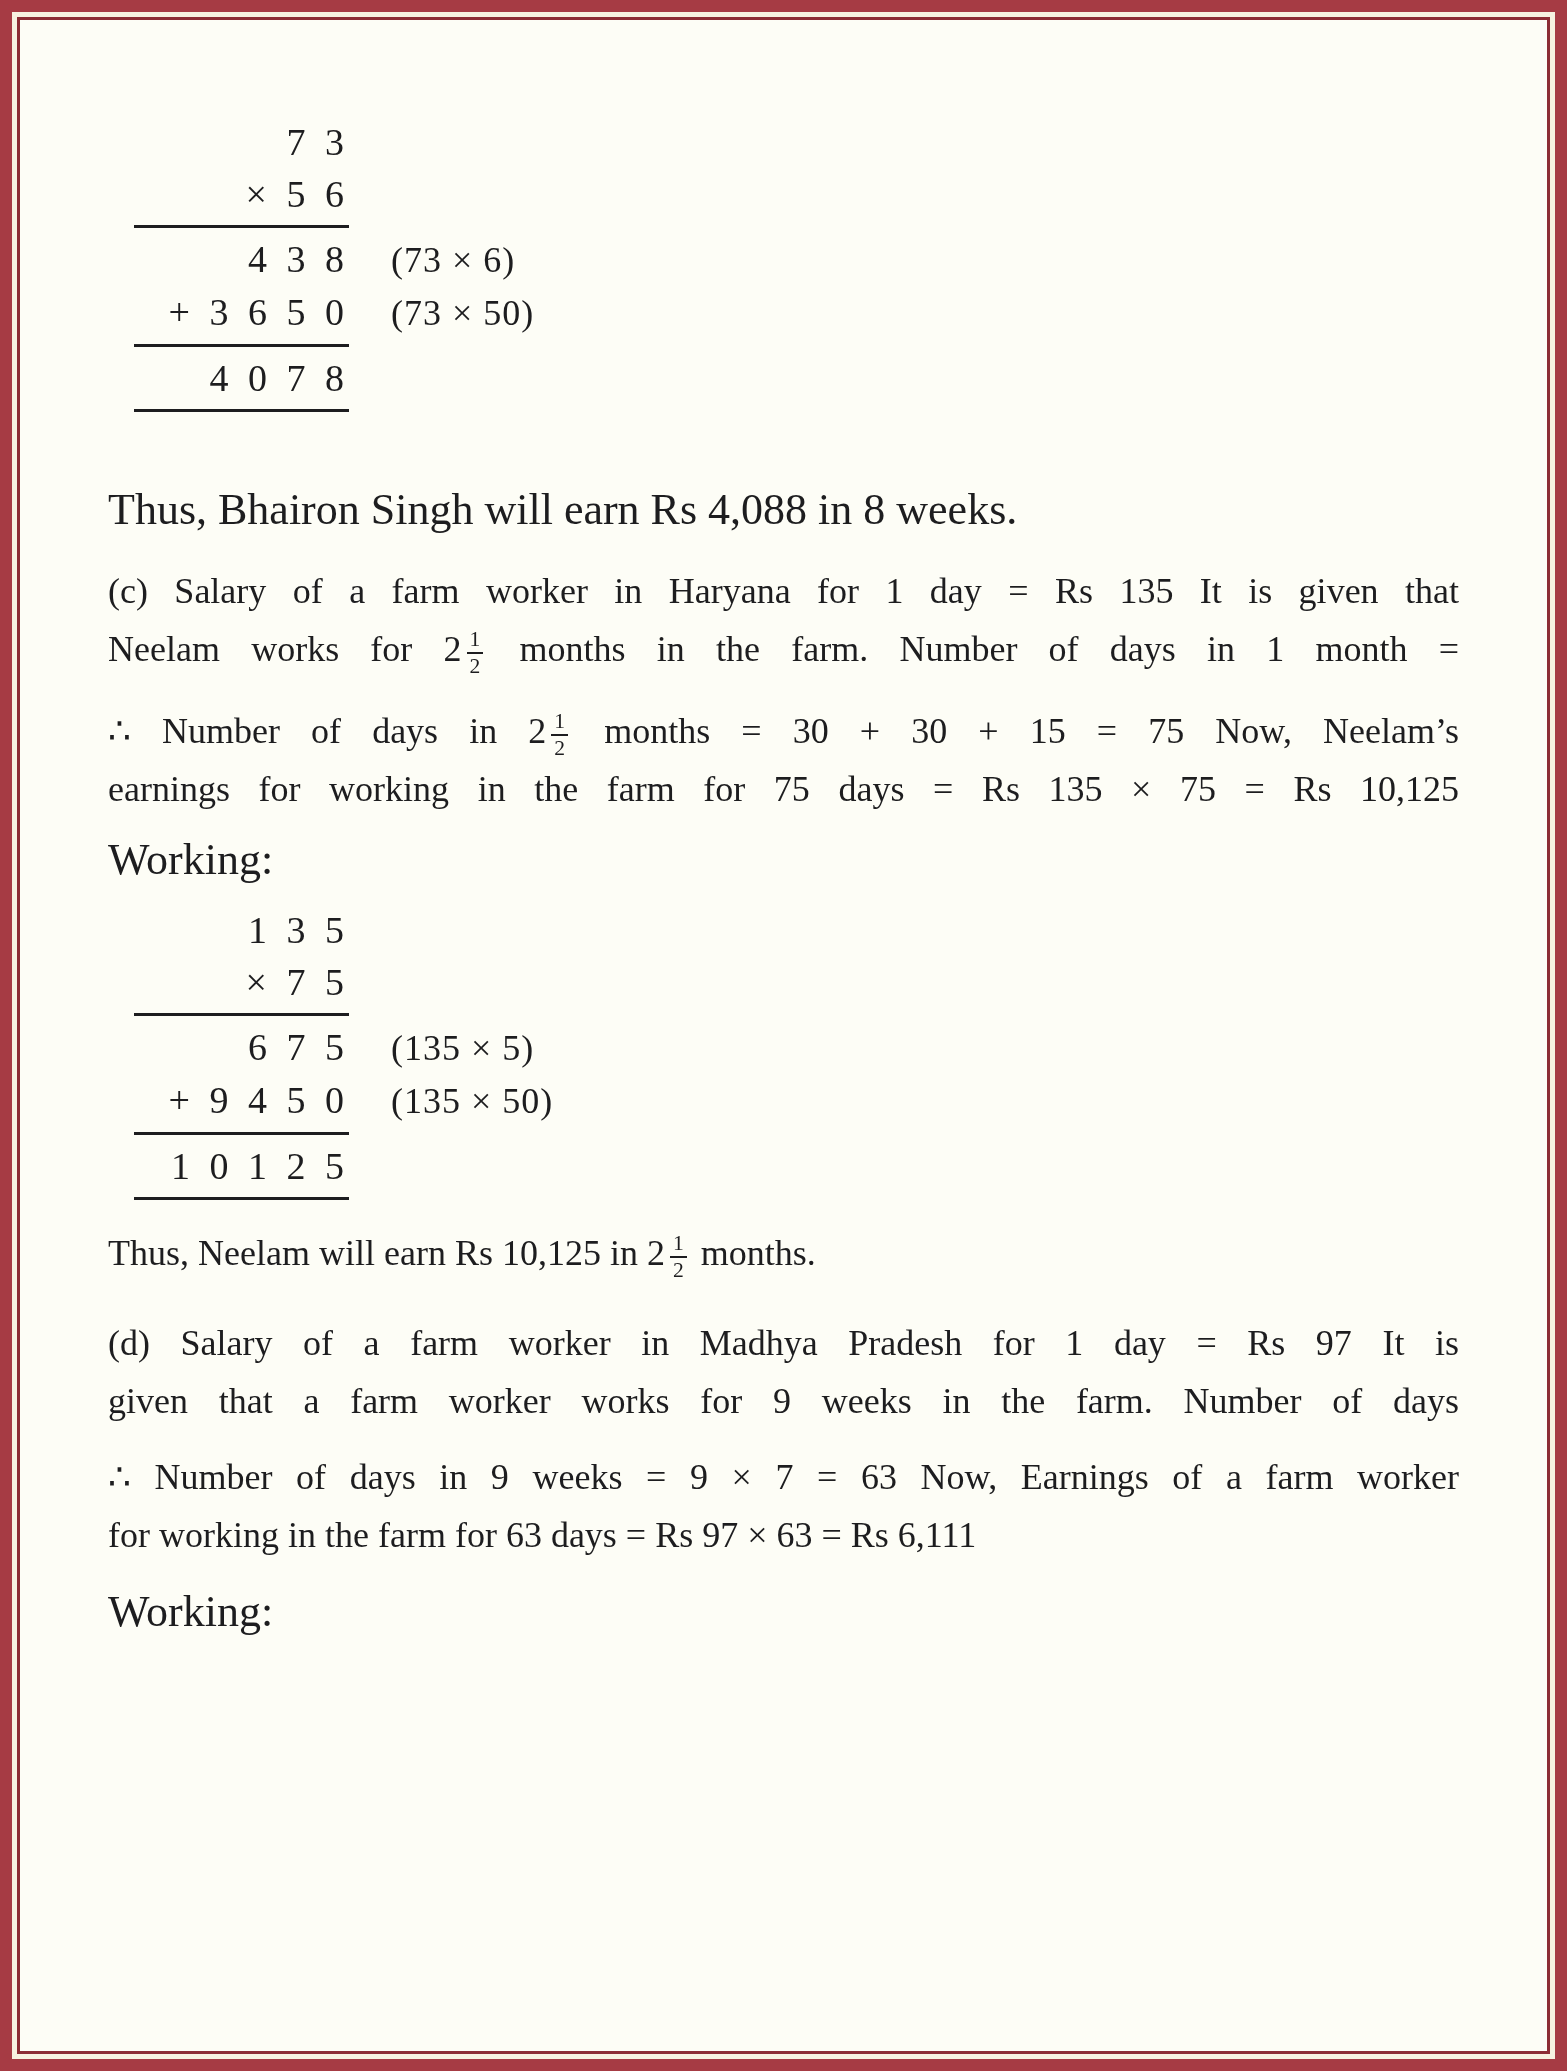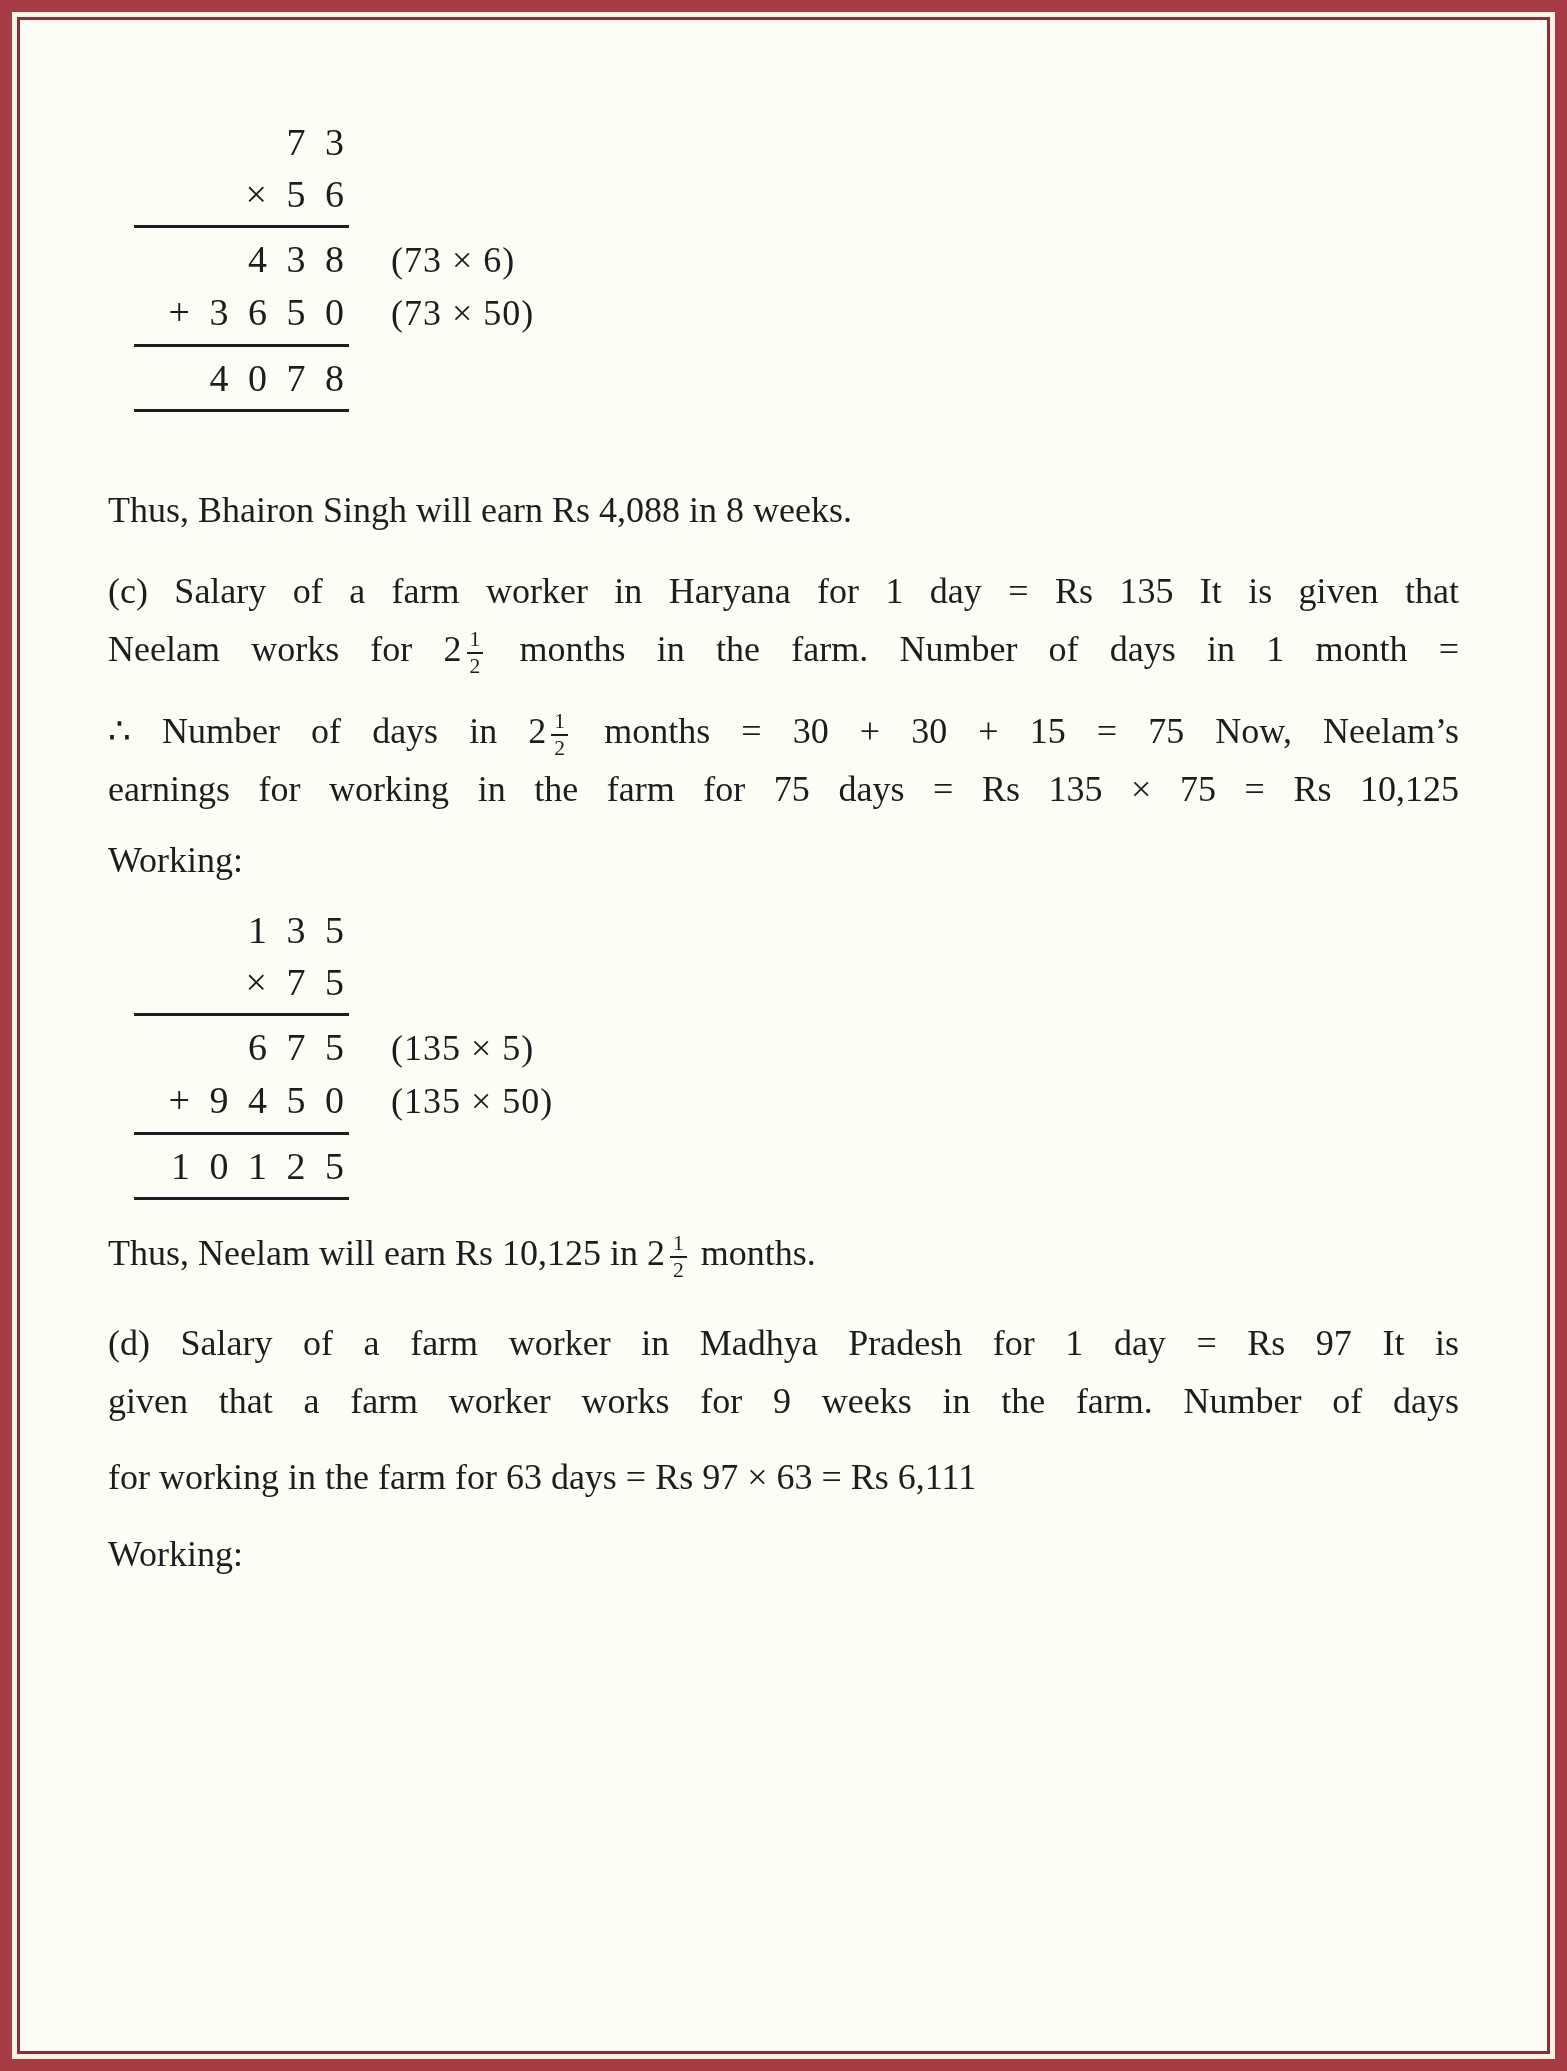--- a/index.html
+++ b/index.html
@@ -38,21 +38,21 @@
   .mrow{display:flex;align-items:baseline;line-height:52px;font-family:Liberation Serif, serif;}
   .mnum{
     display:inline-block;width:215px;text-align:right;
     font-size:38px;letter-spacing:5px;white-space:pre;
   }
   .mnote{margin-left:42px;font-size:36px;letter-spacing:1px;white-space:nowrap;text-align:center;}
   .mrule{width:215px;height:3px;background:var(--ink);margin:5px 0;}
   
   .tline{font-size:36px;line-height:58px;}
   .tline.just{text-align:justify;text-align-last:justify;text-justify:inter-word;}
-  .line{font-size:36px;line-height:52px;}
+  .line{font-size:44px;line-height:52px;}
   
   .frac{
     display:inline-flex;flex-direction:column;align-items:center;
     vertical-align:middle;font-size:0.60em;line-height:1.05;margin:0 5px;
   }
   .frac .fn{border-bottom:2px solid var(--ink);padding:0 3px 1px 3px;}
   .frac .fd{padding-top:1px;}
   
   #mult-a{margin-top:0;}
   #conclusion-a{margin-top:72px;}
@@ -144,20 +144,21 @@
               <span class="fd">2</span>
             </span> months.</div>
         </div>
 
       <div class="para" id="para-d">
           <div class="tline just">(d) Salary of a farm worker in Madhya Pradesh for 1 day = Rs 97 It is</div>
           <div class="tline just">given that a farm worker works for 9 weeks in the farm. Number of days</div>
         </div>
 
       <div class="para" id="para-td">
+          <div class="tline just">∴ Number of days in 9 weeks = 9 × 7 = 63 Now, Earnings of a farm worker</div>
           <div class="tline">for working in the farm for 63 days = Rs 97 × 63 = Rs 6,111</div>
         </div>
 
       <p class="line" id="wl-b">Working:</p>
 
     </div>
   </div>
 </div>
 
 </body></html>

